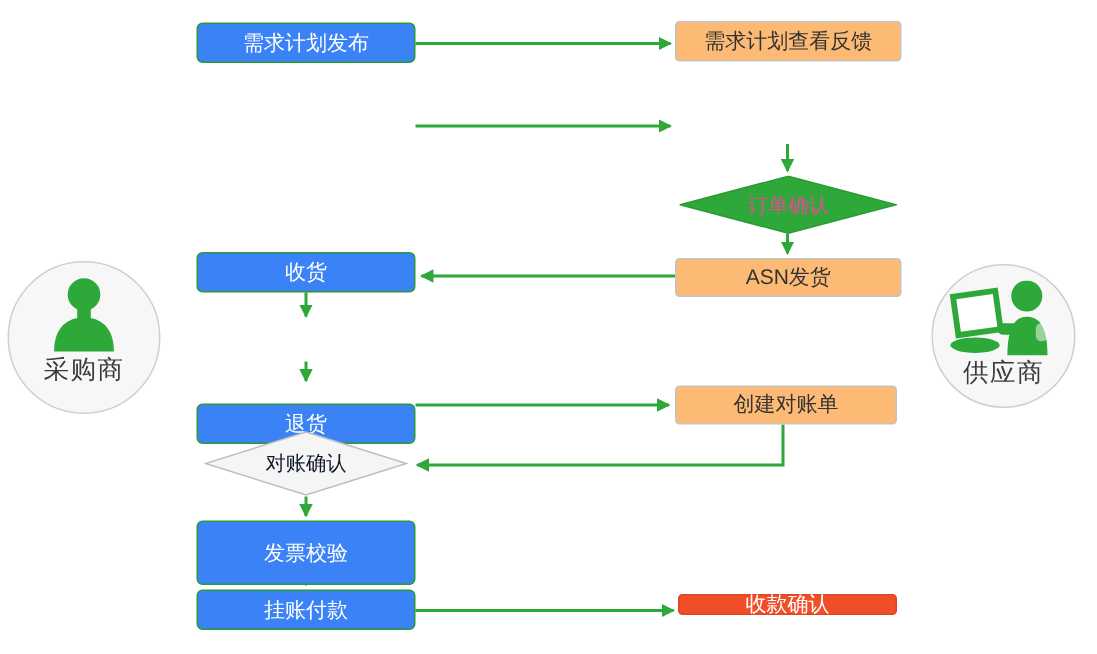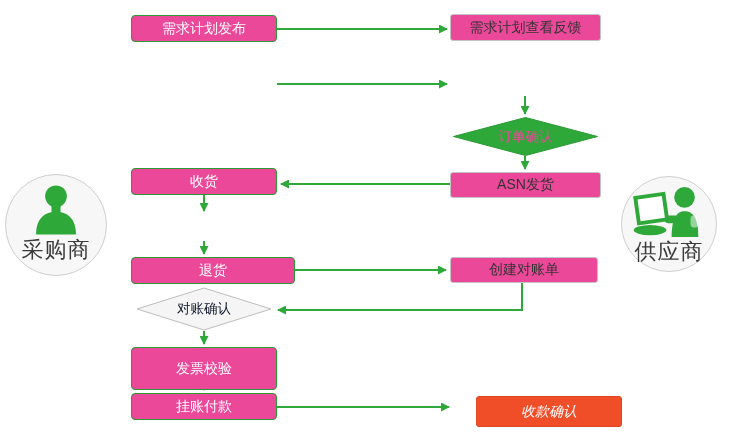--- a/index.html
+++ b/index.html
@@ -2,53 +2,53 @@
 <html><head>
 <meta charset="utf-8">
 <style>
   html,body{margin:0;padding:0;background:#fff;}
   body{font-family:"Liberation Sans","DejaVu Sans",sans-serif;}
   .canvas{position:relative;width:731px;height:436px;background:#ffffff;overflow:hidden;}
   .connectors{position:absolute;left:0;top:0;width:731px;height:436px;pointer-events:none;}
 
   .node{position:absolute;display:flex;align-items:center;justify-content:center;
         font-size:14px;box-sizing:border-box;text-align:center;white-space:nowrap;}
-  .node.green{background:#ec4899;color:#ffffff;border:1px solid #2a9a34;border-radius:4px;}
-  .node.light{background:#ec4899;color:#333333;border:1px solid #c3c3c3;border-radius:3px;}
+  .node.green{background:#3b82f6;color:#ffffff;border:1px solid #2a9a34;border-radius:4px;}
+  .node.light{background:#fdba74;color:#333333;border:1px solid #c3c3c3;border-radius:3px;}
   .node.red{background:#f04e28;color:#ffffff;border:1px solid #e04621;border-radius:3px;}
 
   .diamond{position:absolute;}
   .diamond svg{position:absolute;left:0;top:0;}
   .diamond .dlabel{position:absolute;left:0;top:0;width:100%;height:100%;
         display:flex;align-items:center;justify-content:center;font-size:13.5px;white-space:nowrap;}
   .diamond.green .dlabel{color:#ec4899;}
   .diamond.gray .dlabel{color:#0f172a;}
 
   .role{position:absolute;border-radius:50%;background:#f7f7f7;border:1px solid #cfcfcf;
         display:flex;flex-direction:column;align-items:center;justify-content:flex-start;}
-  .role .role-label{color:#3a3a3a;font-size:22px;letter-spacing:1px;white-space:nowrap;}
+  .role .role-label{color:#3a3a3a;font-size:17px;letter-spacing:1px;white-space:nowrap;}
   .role.buyer{left:5px;top:174px;width:100px;height:100px;}
   .role.supplier{left:621px;top:176px;width:94px;height:94px;}
   .role.buyer .role-icon{margin-top:8px;}
   .role.supplier .role-icon{margin-top:10px;}
 
   
   .n-demand-publish {left:131px;top:15px; width:146px;height:27px;}
   .n-po-publish     {left:131px;top:71px; width:146px;height:27px;}
   .n-receive        {left:131px;top:168px;width:146px;height:27px;}
   .n-quality        {left:131px;top:214px;width:146px;height:27px;}
-  .n-return         {left:131px;top:257px;width:164px;height:27px;}
+  .n-return         {left:131px;top:269px;width:146px;height:27px;}
   .n-invoice        {left:131px;top:347px;width:146px;height:43px;}
   .n-payment        {left:131px;top:393px;width:146px;height:27px;}
   
   .n-demand-feedback{left:450px;top:14px; width:151px;height:27px;}
   .n-po-feedback    {left:450px;top:70px; width:151px;height:26px;}
   .n-asn            {left:450px;top:172px;width:151px;height:26px;}
   .n-statement      {left:450px;top:257px;width:148px;height:26px;}
-  .n-receipt        {left:476px;top:396px;width:146px;height:31px;font-style:italic;}
+  .n-receipt        {left:452px;top:396px;width:146px;height:14px;}
   
   .d-order-confirm  {left:453px;top:117px;width:145px;height:39px;}
   .d-recon-confirm  {left:136px;top:287px;width:136px;height:44px;}
 </style>
 </head>
 <body>
 
 <div class="canvas">
 
   <svg class="connectors" viewBox="0 0 731 436" xmlns="http://www.w3.org/2000/svg">

